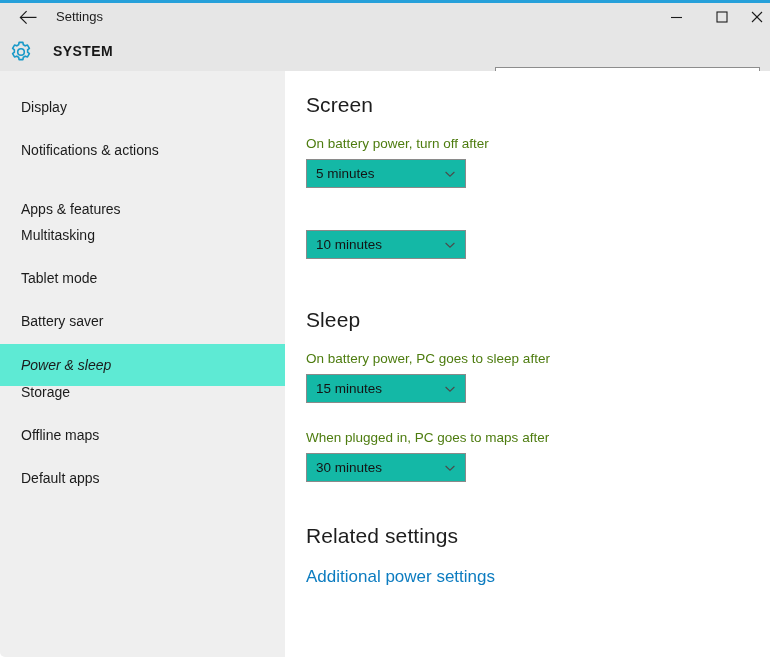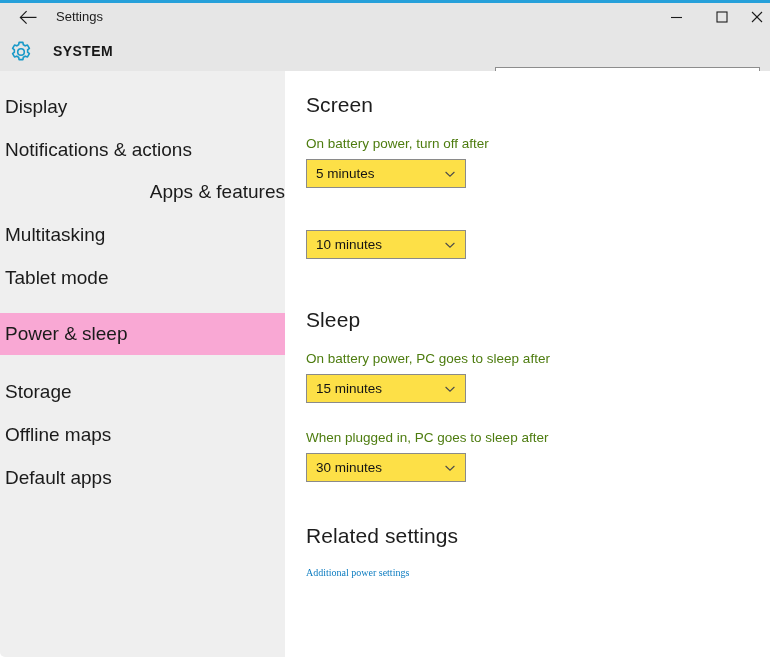--- a/index.html
+++ b/index.html
@@ -150,22 +150,22 @@
   .nav-item {
     position: absolute;
     left: 0;
     width: 285px;
     height: 42px;
     display: flex;
     align-items: center;
     cursor: default;
   }
   .nav-item .nav-label {
-    padding-left: 5px;
-    font-size: 19px;
+    padding-left: 21px;
+    font-size: 14px;
     color: #1b1b1b;
     white-space: nowrap;
   }
   .nav-item.selected {
     background: #93ccd8;
   }
 
   
   #content {
     position: absolute;
@@ -189,21 +189,21 @@
     font-size: 13.5px;
     color: #4d7c0f;
     white-space: nowrap;
   }
   .dropdown {
     position: absolute;
     left: 21px;
     width: 160px;
     height: 29px;
     box-sizing: border-box;
-    background: #fde047;
+    background: #14b8a6;
     border: 1px solid #8a8a8a;
     cursor: default;
   }
   .dropdown .dd-value {
     position: absolute;
     left: 9px; top: 0;
     height: 27px;
     line-height: 27px;
     font-size: 13.5px;
     color: #141414;
@@ -211,26 +211,25 @@
   }
   .dropdown .dd-chevron {
     position: absolute;
     right: 9px; top: 8px;
     width: 12px; height: 12px;
   }
   .dropdown .dd-chevron svg { display: block; }
   #related-link {
     position: absolute;
     left: 21px;
-    font-size: 10px;
+    font-size: 17px;
     color: #0c7cc0;
     white-space: nowrap;
     cursor: default;
     text-decoration: none;
-    font-family: Liberation Serif, serif;
   }
 </style>
 </head>
 <body>
 
 <div id="window">
 
   <div id="accent-line" style="background: rgb(38, 160, 218);"></div>
 
   <div id="titlebar">
@@ -298,33 +297,33 @@
     </div>
   </div>
 
   <div id="sidebar">
       <div class="nav-item" style="top: 15px;">
         <span class="nav-label">Display</span>
       </div>
       <div class="nav-item" style="top: 58px;">
         <span class="nav-label">Notifications &amp; actions</span>
       </div>
-      <div class="nav-item" style="top: 100px; justify-content: flex-end;">
+      <div class="nav-item" style="top: 117px;">
         <span class="nav-label">Apps &amp; features</span>
       </div>
       <div class="nav-item" style="top: 143px; text-align: right;">
         <span class="nav-label">Multitasking</span>
       </div>
       <div class="nav-item" style="top: 186px;">
         <span class="nav-label">Tablet mode</span>
       </div>
       <div class="nav-item" style="top: 229px;">
         <span class="nav-label">Battery saver</span>
       </div>
-      <div class="nav-item selected" style="top: 242px; background: #f9a8d4;">
+      <div class="nav-item selected" style="top: 273px; background: #5eead4; font-style: italic;">
         <span class="nav-label">Power &amp; sleep</span>
       </div>
       <div class="nav-item" style="top: 300px; text-align: right;">
         <span class="nav-label">Storage</span>
       </div>
       <div class="nav-item" style="top: 343px;">
         <span class="nav-label">Offline maps</span>
       </div>
       <div class="nav-item" style="top: 386px;">
         <span class="nav-label">Default apps</span>
@@ -359,21 +358,21 @@
     <div class="field-label" style="top:280px;">On battery power, PC goes to sleep after</div>
     <div class="dropdown" style="top:303px;">
       <span class="dd-value">15 minutes</span>
       <span class="dd-chevron">
         <svg width="12" height="12" viewBox="0 0 12 12">
           <path d="M1.6 4 L6 8.2 L10.4 4" fill="none" stroke="#4a4a4a" stroke-width="1.1"></path>
         </svg>
       </span>
     </div>
 
-    <div class="field-label" style="top:359px;">When plugged in, PC goes to sleep after</div>
+    <div class="field-label" style="top:359px;">When plugged in, PC goes to maps after</div>
     <div class="dropdown" style="top:382px;">
       <span class="dd-value">30 minutes</span>
       <span class="dd-chevron">
         <svg width="12" height="12" viewBox="0 0 12 12">
           <path d="M1.6 4 L6 8.2 L10.4 4" fill="none" stroke="#4a4a4a" stroke-width="1.1"></path>
         </svg>
       </span>
     </div>
 
     <div class="section-heading" style="top:453px;">Related settings</div>

